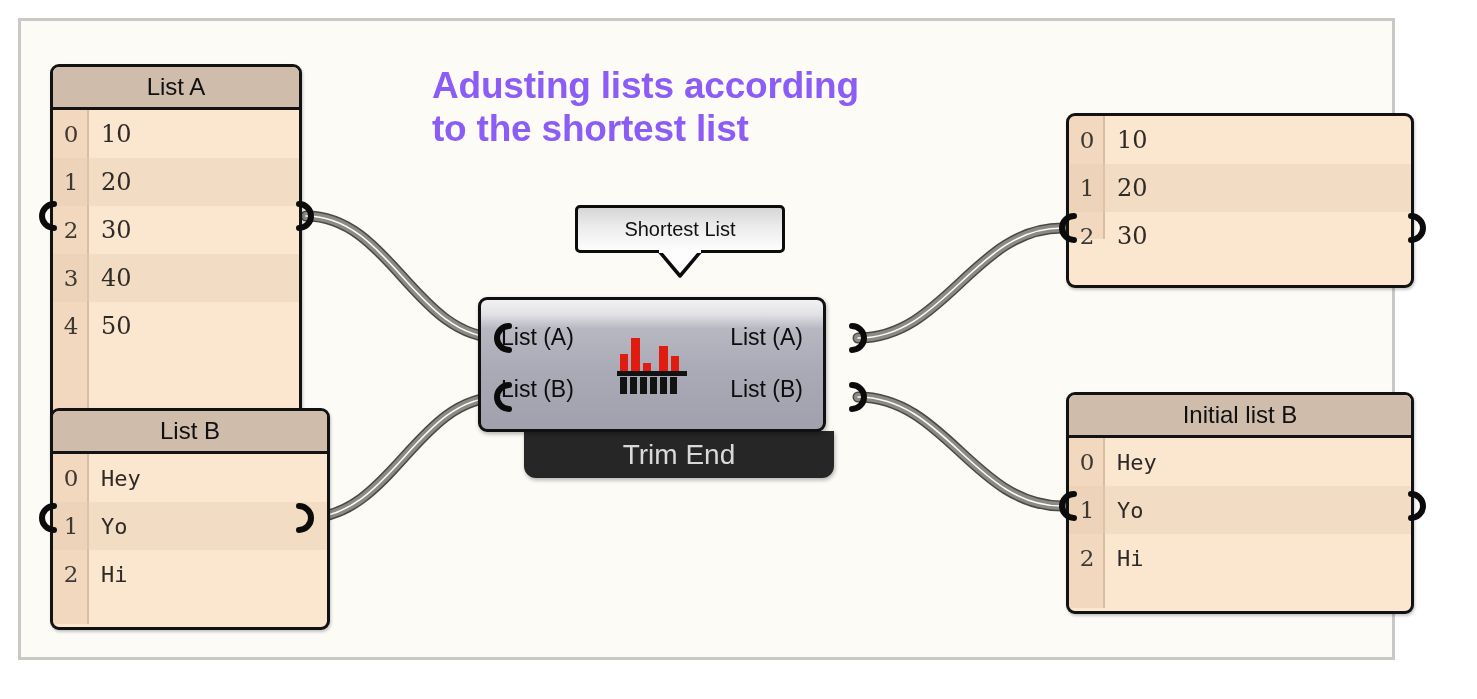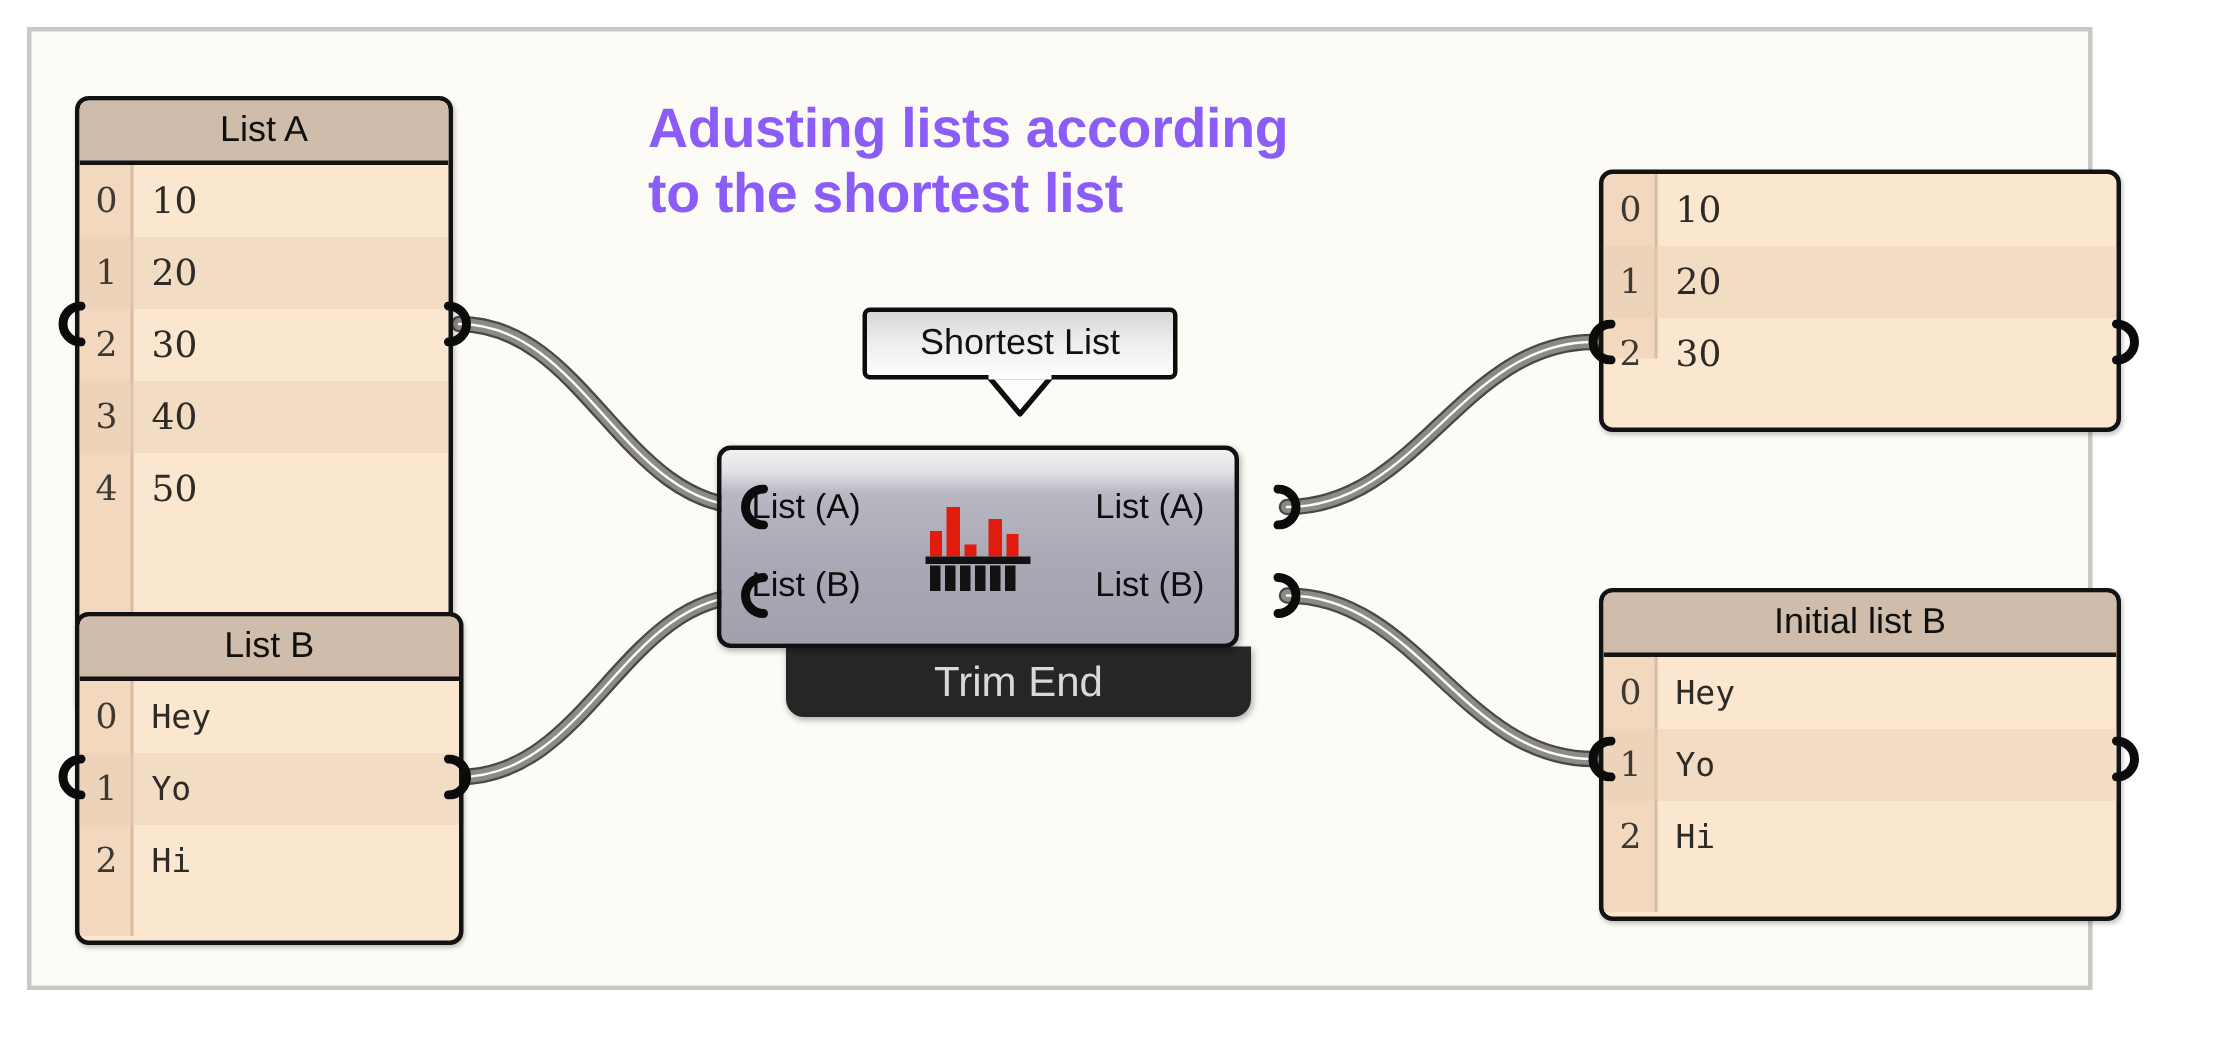--- a/index.html
+++ b/index.html
@@ -165,21 +165,21 @@
     top: 205px;
     width: 210px;
     height: 48px;
     border: 3.5px solid #0c0c0c;
     border-radius: 5px;
     box-sizing: border-box;
     background: linear-gradient(to bottom, #d6d6d6 0%, #ececec 45%, #fdfdfd 100%);
     display: flex;
     align-items: center;
     justify-content: center;
-    font-size: 24px;
+    font-size: 20px;
     color: #111111;
     z-index: 7;
   }
   #tooltip-tail {
     position: absolute;
     left: 657px;
     top: 250px;
     width: 46px;
     height: 28px;
     z-index: 7;
@@ -253,21 +253,21 @@
         <span class="pidx">3</span>
         <span class="pval num">40</span>
       </div>
       <div class="prow">
         <span class="pidx">4</span>
         <span class="pval num">50</span>
       </div>
     </div>
   </div>
 
-  <div class="panel" id="panel-list-b" style="left:50px; top:408px; width:259px; height:222px;">
+  <div class="panel" id="panel-list-b" style="left:50px; top:408px; width:280px; height:222px;">
     <div class="panel-head">List B</div>
     <div class="panel-body">
       <div class="idx-col"></div>
       <div class="prow">
         <span class="pidx">0</span>
         <span class="pval">Hey</span>
       </div>
       <div class="prow alt">
         <span class="pidx">1</span>
         <span class="pval">Yo</span>

